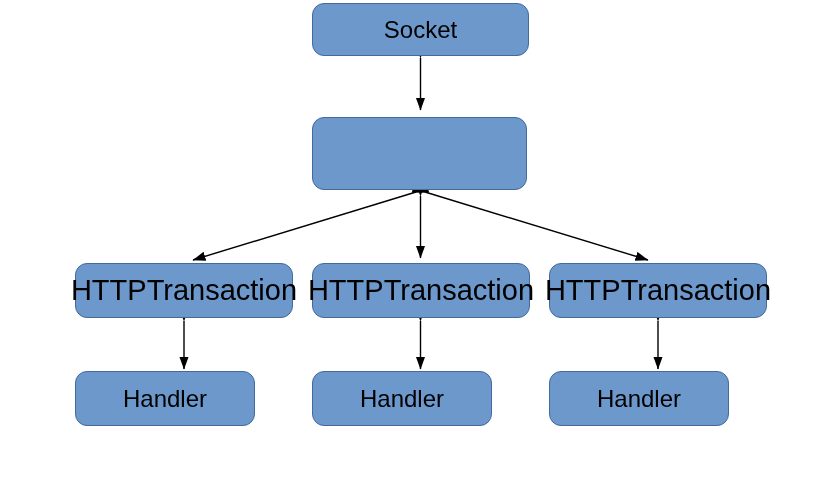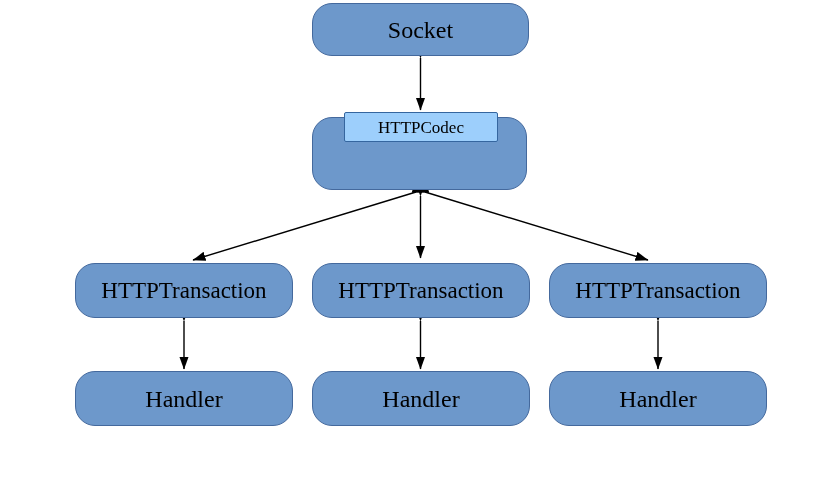--- a/index.html
+++ b/index.html
@@ -32,46 +32,45 @@
   }
   .edges line{
     stroke:var(--arrow);
     stroke-width:1.4;
   }
   .node{
     position:absolute;
     box-sizing:border-box;
     background:var(--node-fill);
     border:1.5px solid var(--node-border);
-    border-radius:20px;
+    border-radius:12px;
     display:flex;
     align-items:center;
     justify-content:center;
     font-size:24px;
     line-height:1;
     color:var(--text);
-    font-family:Liberation Serif, serif;
   }
   .node-socket{left:312px;top:3px;width:217px;height:53px;}
   .node-session{left:312px;top:117px;width:215px;height:73px;padding-top:27px;}
   .node-codec{
     position:absolute;
     box-sizing:border-box;
     left:31px;top:-6px;
     width:154px;height:30px;
     background:var(--codec-fill);
     border:1.5px solid var(--codec-border);
     border-radius:2px;
     display:flex;
     align-items:center;
     justify-content:center;
     font-size:17px;
   }
-  .node-transaction{top:263px;width:218px;height:55px;font-size:23px;}
-  .node-handler{top:371px;width:218px;height:55px;}
+  .node-transaction{top:263px;width:218px;height:55px;font-size:29px;}
+  .node-handler{top:371px;width:180px;height:55px;}
   .col-left{left:75px;}
   .col-mid{left:312px;}
   .col-right{left:549px;}
 </style>
 </head>
 <body>
 
 <div class="canvas">
 
   <svg class="edges" viewBox="0 0 816 480" xmlns="http://www.w3.org/2000/svg">
@@ -87,23 +86,20 @@
     <line x1="184" y1="321" x2="184" y2="369" marker-start="url(#ah)" marker-end="url(#ah)"></line>
     <line x1="420.5" y1="321" x2="420.5" y2="369" marker-start="url(#ah)" marker-end="url(#ah)"></line>
     <line x1="658" y1="321" x2="658" y2="369" marker-start="url(#ah)" marker-end="url(#ah)"></line>
   </svg>
 
   <div class="node node-socket">
     <span>Socket</span>
   </div>
 
   <div class="node node-session">
-    <div class="node-codec">
-      <span>HTTPCodec</span>
-    </div>
   </div>
 
   <div class="node node-transaction col-left">
     <span>HTTPTransaction</span>
   </div>
   <div class="node node-transaction col-mid">
     <span>HTTPTransaction</span>
   </div>
   <div class="node node-transaction col-right">
     <span>HTTPTransaction</span>

